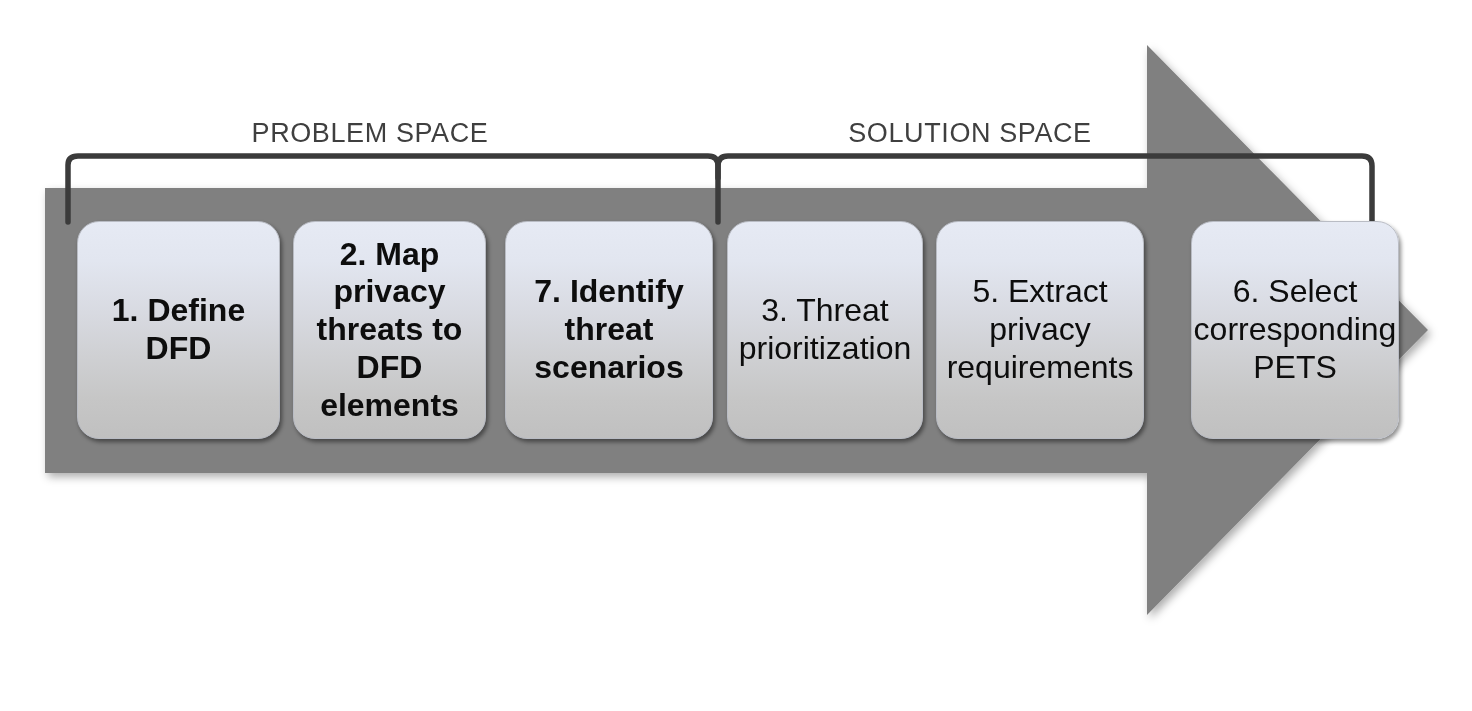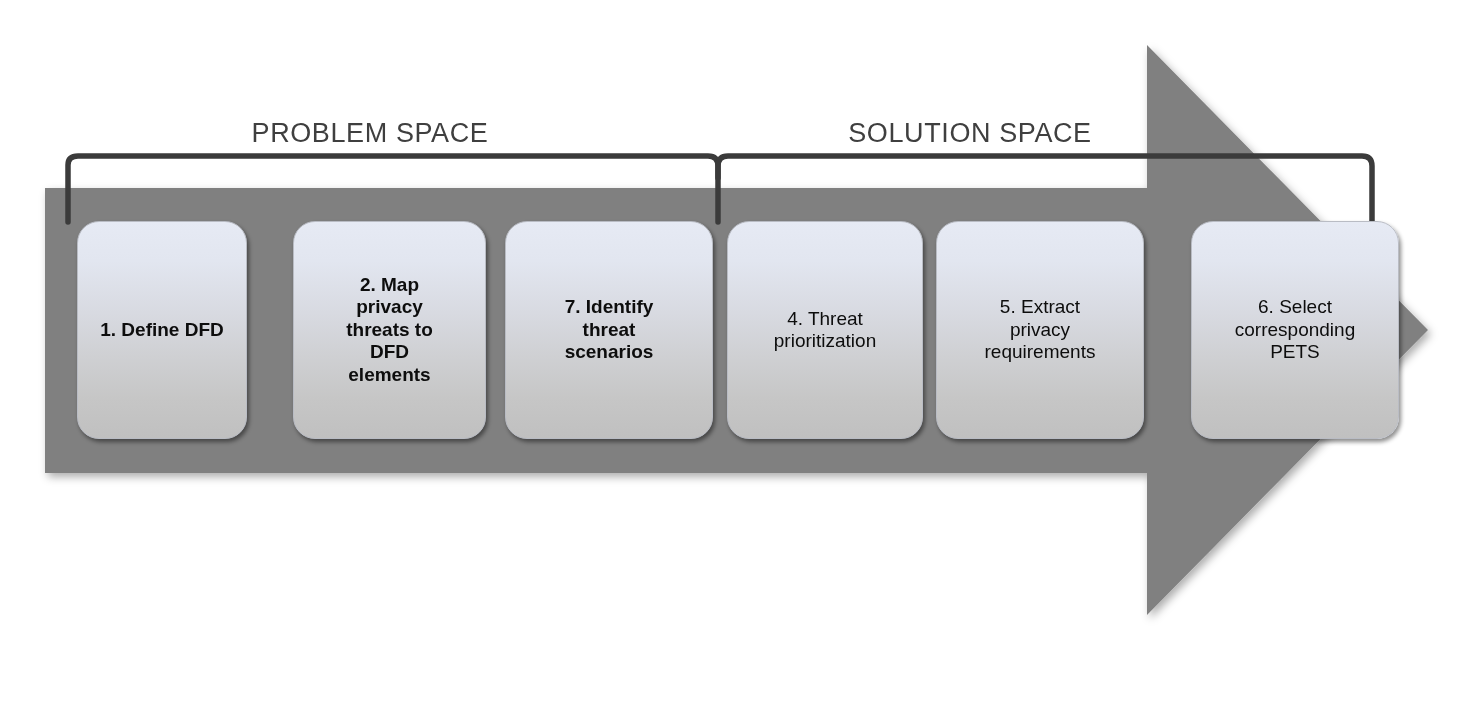--- a/index.html
+++ b/index.html
@@ -72,28 +72,28 @@
     border: 1px solid #b9bcc4;
     box-sizing: border-box;
     display: flex;
     align-items: center;
     justify-content: center;
     text-align: center;
   }
   .step-text {
     display: block;
     color: #0d0d0d;
-    font-size: 19px;
+    font-size: 32px;
     line-height: 1.18;
     padding: 0 10px;
     white-space: pre-line;
   }
   .step-text.bold { font-weight: bold; }
 
-  #step-1 { left: 77px;   width: 170px; }
+  #step-1 { left: 77px;   width: 203px; }
   #step-2 { left: 293px;  width: 193px; }
   #step-3 { left: 505px;  width: 208px; }
   #step-4 { left: 727px;  width: 196px; }
   #step-5 { left: 936px;  width: 208px; }
   #step-6 { left: 1157px; width: 208px; margin-left: 34px; }
 </style>
 </head>
 <body>
 
 <div id="canvas">
@@ -129,21 +129,21 @@
 elements</span>
   </div>
 
   <div class="step-box" id="step-3">
     <span class="step-text bold">7. Identify
 threat
 scenarios</span>
   </div>
 
   <div class="step-box" id="step-4">
-    <span class="step-text">4. Threat
+    <span class="step-text">3. Threat
 prioritization</span>
   </div>
 
   <div class="step-box" id="step-5">
     <span class="step-text">5. Extract
 privacy
 requirements</span>
   </div>
 
   <div class="step-box" id="step-6">

